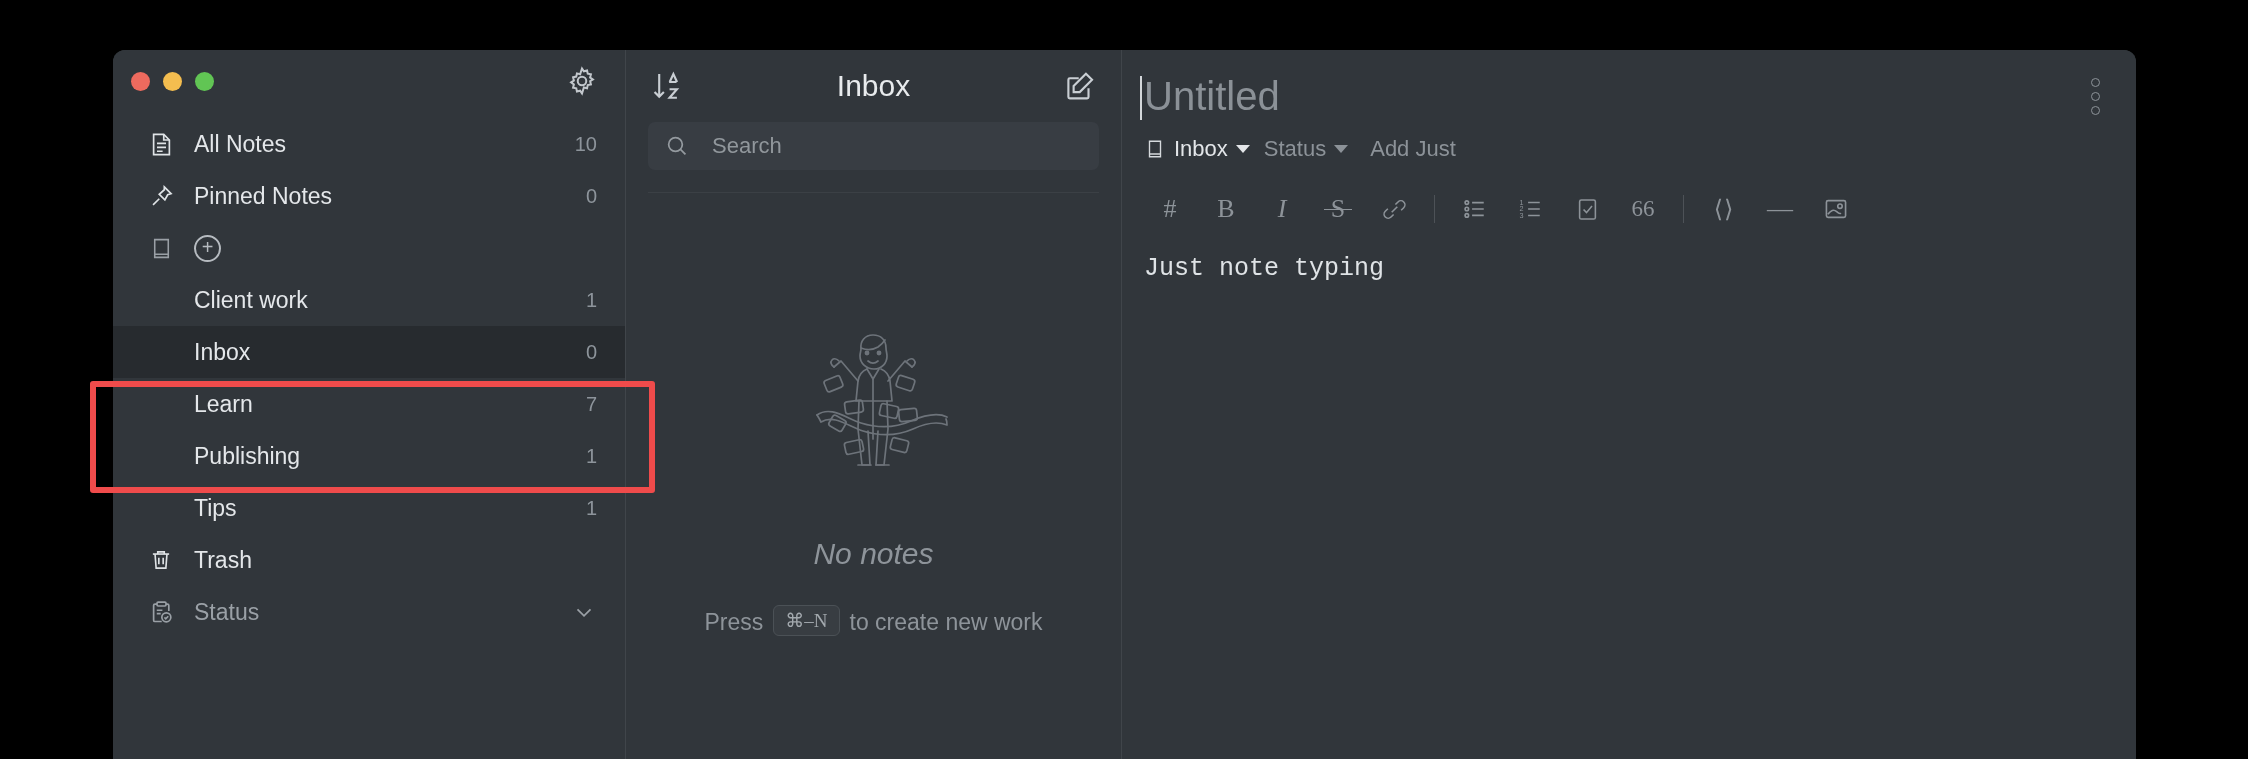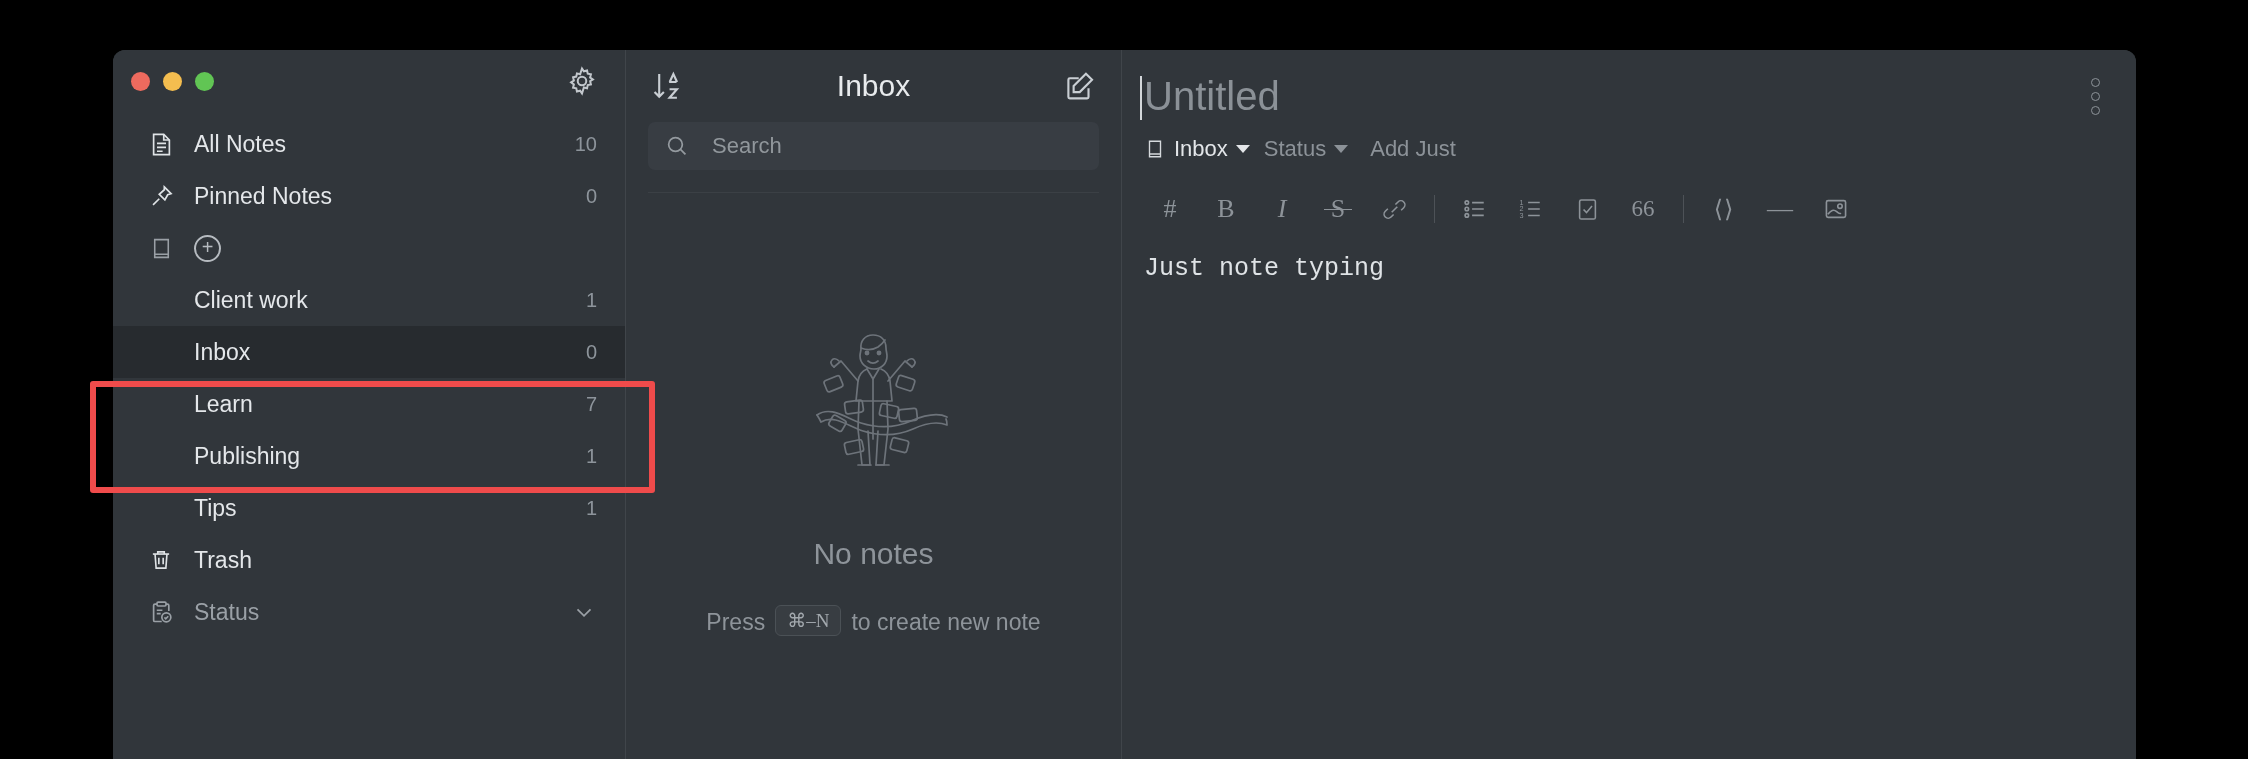--- a/index.html
+++ b/index.html
@@ -151,20 +151,21 @@
     flex-direction: column;
     align-items: center;
     justify-content: center;
     padding-bottom: 10px;
   }
   .empty-illu { margin-bottom: 26px; }
   .empty-title {
     color: #8e949a;
     font-size: 30px;
     margin-bottom: 34px;
+    font-style: italic;
   }
   .empty-hint {
     color: #8e949a;
     font-size: 23px;
     display: flex;
     align-items: flex-end;
     gap: 10px;
   }
   .kbd {
     border: 1px solid #4b5156;
@@ -466,21 +467,21 @@
           <rect x="150" y="92" width="18" height="12" rx="2.5" transform="rotate(-6 159 98)"></rect>
           <rect x="81" y="100" width="15" height="12" rx="2.5" transform="rotate(30 88 106)"></rect>
           <rect x="96" y="124" width="18" height="12" rx="2.5" transform="rotate(-12 105 130)"></rect>
           <rect x="142" y="122" width="17" height="12" rx="2.5" transform="rotate(14 150 128)"></rect>
         </svg>
       </div>
       <div class="empty-title">No notes</div>
       <div class="empty-hint">
         <span>Press</span>
         <span class="kbd">⌘–N</span>
-        <span>to create new note</span>
+        <span>to create new work</span>
       </div>
     </div>
   </div>
 
   <div class="editor-panel">
 
     <div class="editor-top">
       <div class="note-title">
         <span class="caret"></span>
         <span>Untitled</span>

